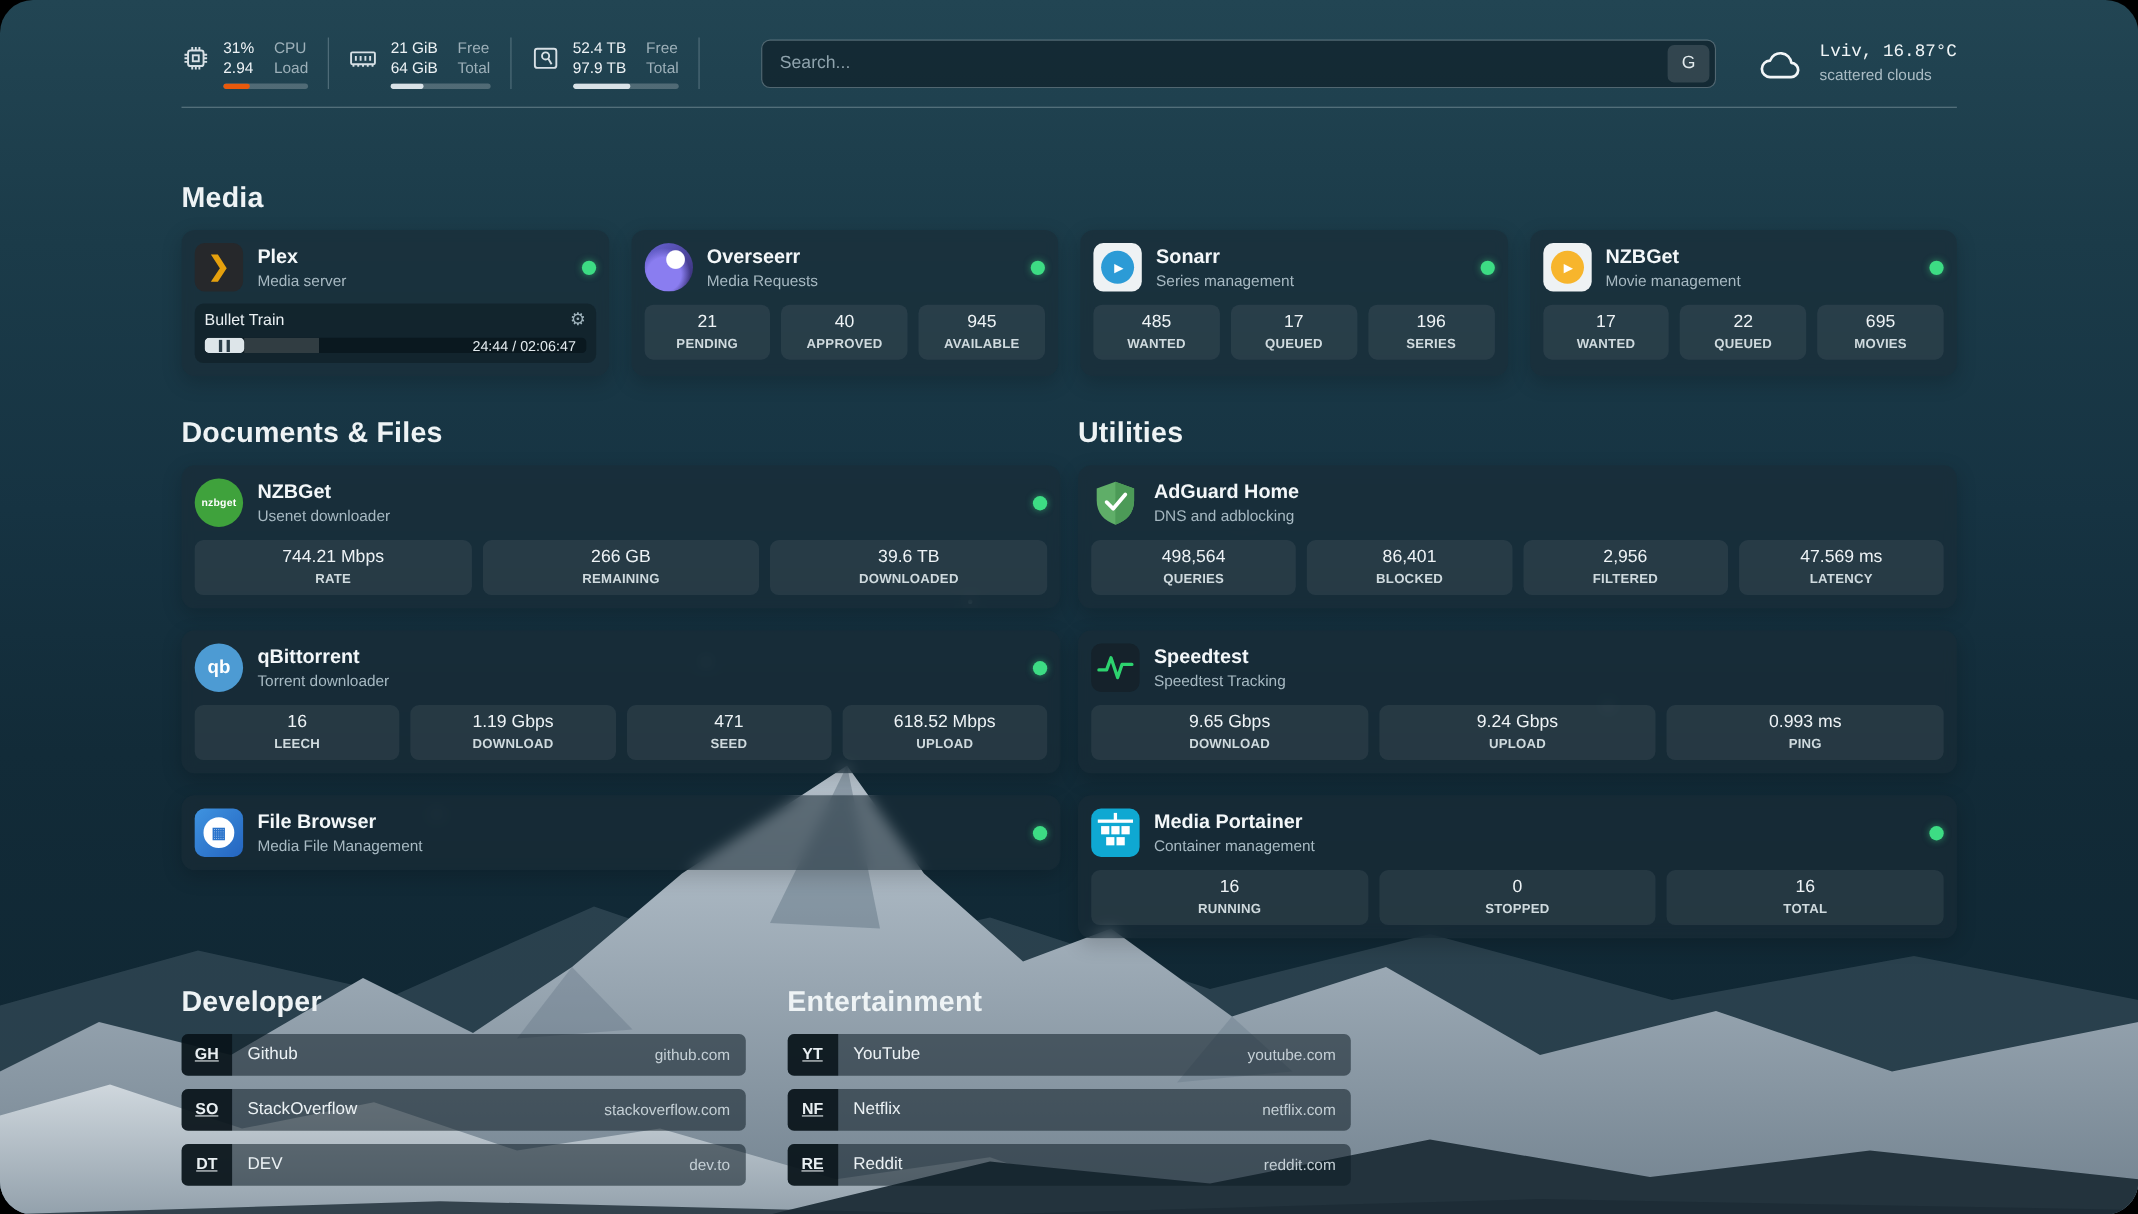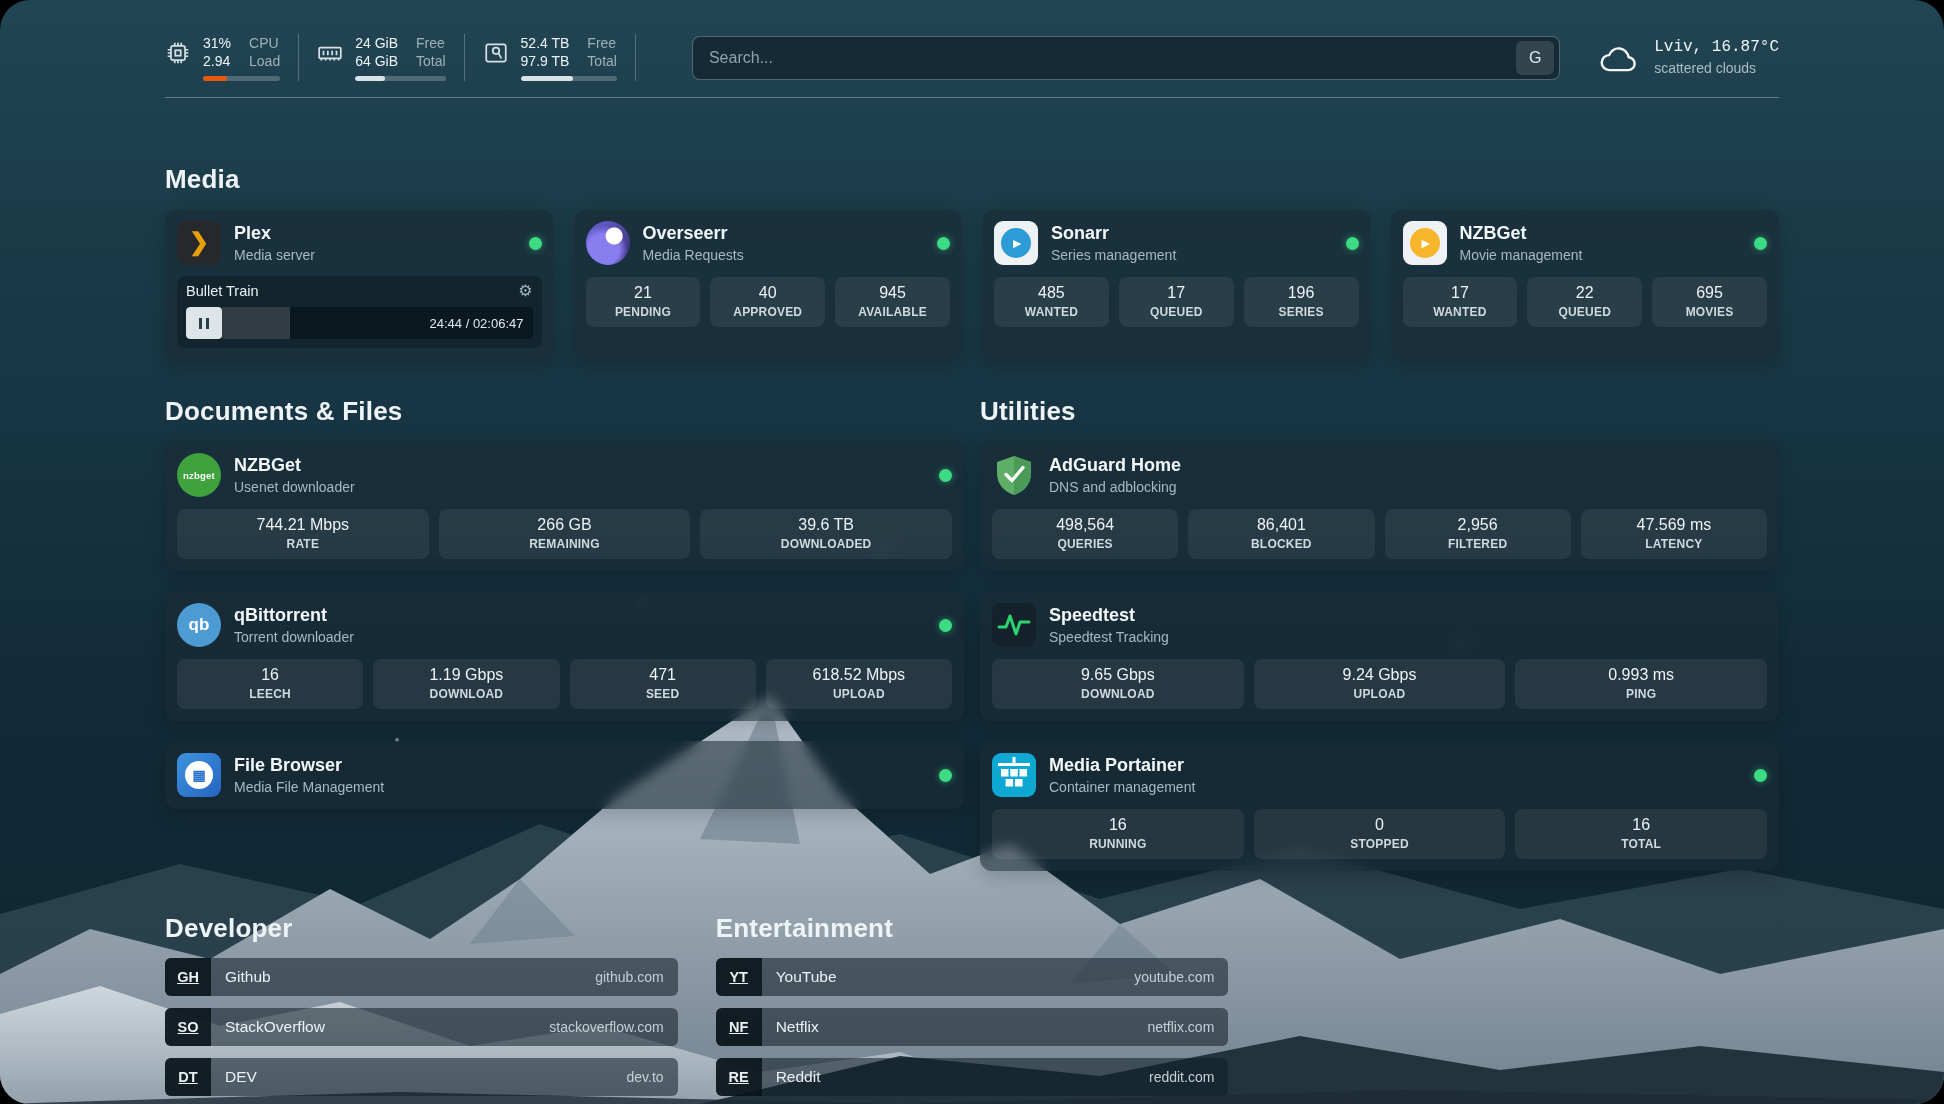--- a/index.html
+++ b/index.html
@@ -63,21 +63,21 @@
   .stats.c4{grid-template-columns:repeat(4,1fr);}
   .stat{background:rgba(255,255,255,.065);border-radius:8px;padding:7px 4px 8px;text-align:center;}
   .stat-value{font-size:16px;color:#eef3f6;}
   .stat-label{font-size:12px;font-weight:700;color:#cfdade;margin-top:3px;letter-spacing:.2px;}
 
   
   .player{margin-top:11px;background:rgba(12,25,32,.5);border-radius:8px;padding:7px 9px 9px;}
   .player-top{display:flex;align-items:center;justify-content:space-between;}
   .player-title{font-size:14.5px;color:#eaf0f3;}
   .gear{color:#9fb3bc;font-size:16px;cursor:pointer;line-height:1;}
-  .player-row{display:flex;align-items:center;margin-top:8px;height:32px;border-radius:4px;
+  .player-row{display:flex;align-items:center;margin-top:8px;height:14px;border-radius:4px;
     background:rgba(9,20,27,.72);position:relative;overflow:hidden;}
   .pause-btn{width:36px;height:100%;background:#dde5e9;border-radius:4px;display:flex;gap:4px;
     align-items:center;justify-content:center;flex:none;cursor:pointer;position:relative;z-index:2;}
   .pause-bar{width:3px;height:11px;background:#2b3d48;}
   .player-fill{position:absolute;left:36px;top:0;bottom:0;background:rgba(255,255,255,.16);}
   .player-time{margin-left:auto;font-size:13px;color:#e2eaee;padding-right:9px;position:relative;z-index:2;}
 
   .twocol{display:grid;grid-template-columns:1fr 1fr;column-gap:16px;margin-top:36px;}
   .stack{display:flex;flex-direction:column;gap:20px;margin-top:14px;}
 
@@ -172,21 +172,21 @@
       </div>
 
       <div class="widget">
         <svg class="w-icon" viewBox="0 0 24 24" fill="none" stroke="currentColor" stroke-width="1.6">
           <rect x="2" y="7" width="20" height="10" rx="1"></rect>
           <path d="M6 10v4M10 10v4M14 10v4M18 10v4M4 17v2M8 17v2M12 17v2M16 17v2M20 17v2"></path>
         </svg>
         <div class="w-body">
           <div class="w-row">
             <div class="w-col vals">
-              <span>24 GiB</span>
+              <span>21 GiB</span>
               <span>64 GiB</span>
             </div>
             <div class="w-col labels">
               <span>Free</span>
               <span>Total</span>
             </div>
           </div>
           <div class="w-bar">
             <div class="w-fill" style="width: 33%;"></div>
           </div>

